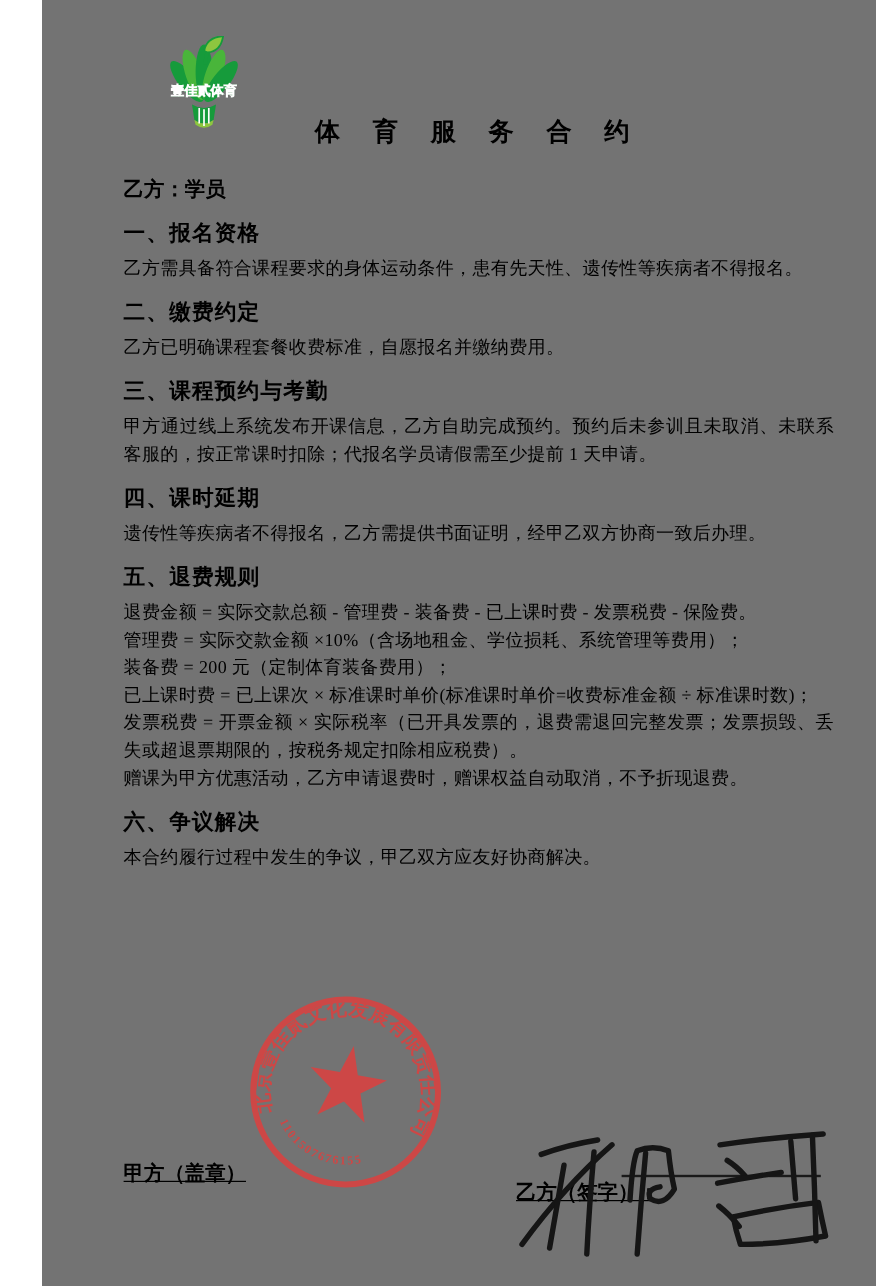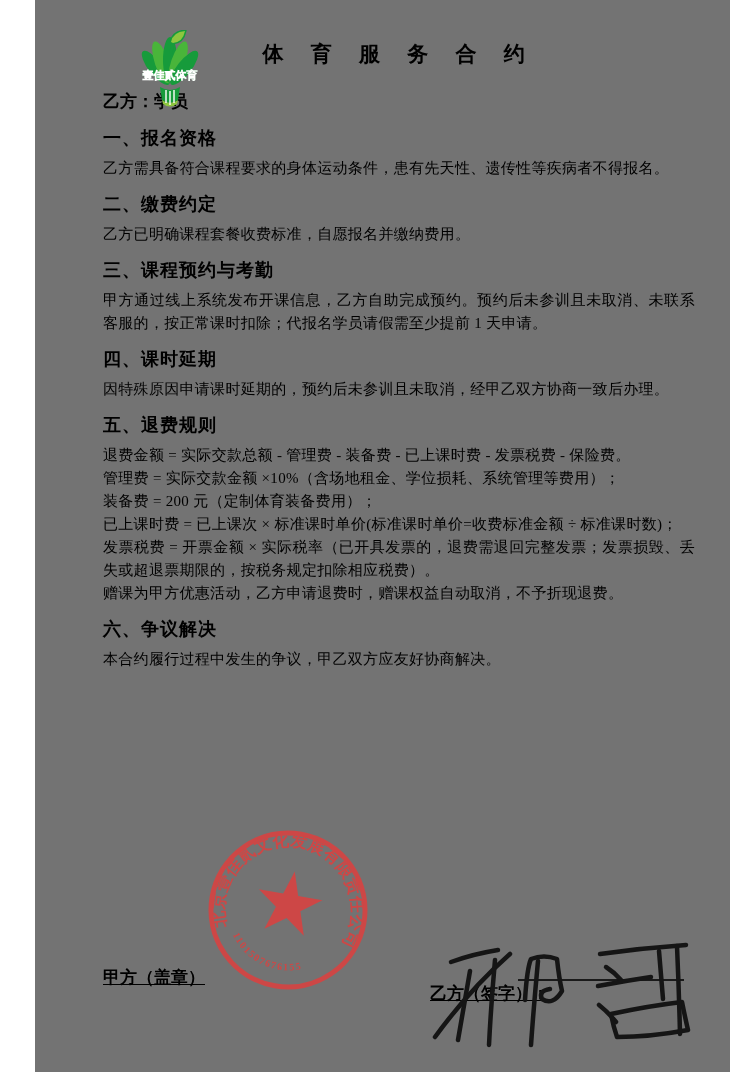--- a/index.html
+++ b/index.html
@@ -8,21 +8,21 @@
     width:730px;height:1072px;
     background:#737373;
     overflow:hidden;
     font-family:"Liberation Serif","DejaVu Serif",serif;
     color:#000;
     margin-left:35px;
   }
   .content{padding:0 70px 0 68px;}
   .logo{position:absolute;left:96px;top:30px;width:78px;height:80px;}
   .title{
-    margin:0;padding-top:40px;text-align:center;
+    margin:0;padding-top:96px;text-align:center;
     font-size:21px;font-weight:bold;letter-spacing:11px;line-height:28px;
     white-space:nowrap;
   }
   .party{font-size:17px;font-weight:bold;margin:22px 0 0;line-height:24px;}
   .sec-h{font-size:18px;font-weight:bold;margin:12px 0 0;line-height:25px;letter-spacing:1px;}
   .sec-p{font-size:15px;line-height:23px;margin:6px 0 0;text-align:justify;letter-spacing:0.3px;}
   .sec-p + .sec-p{margin-top:0;}
   .seal{position:absolute;left:163px;top:818px;width:180px;height:184px;opacity:0.88;z-index:2;}
   .footer-row{position:absolute;left:68px;top:966px;width:594px;z-index:3;}
   .sign-label{font-size:17px;font-weight:bold;line-height:24px;text-decoration:underline;}
@@ -72,21 +72,21 @@
     <h1 class="title">体 育 服 务 合 约</h1>
     <p class="party">乙方：学员</p>
     <div id="sections">
         <h2 class="sec-h">一、报名资格</h2>
         <p class="sec-p">乙方需具备符合课程要求的身体运动条件，患有先天性、遗传性等疾病者不得报名。</p>
         <h2 class="sec-h">二、缴费约定</h2>
         <p class="sec-p">乙方已明确课程套餐收费标准，自愿报名并缴纳费用。</p>
         <h2 class="sec-h">三、课程预约与考勤</h2>
         <p class="sec-p">甲方通过线上系统发布开课信息，乙方自助完成预约。预约后未参训且未取消、未联系客服的，按正常课时扣除；代报名学员请假需至少提前 1 天申请。</p>
         <h2 class="sec-h">四、课时延期</h2>
-        <p class="sec-p">因特殊原因申请课时延期的，预约后未参训且未取消，经甲乙双方协商一致后办理。</p>
+        <p class="sec-p">遗传性等疾病者不得报名，乙方需提供书面证明，经甲乙双方协商一致后办理。</p>
         <h2 class="sec-h">五、退费规则</h2>
         <p class="sec-p">退费金额 = 实际交款总额 - 管理费 - 装备费 - 已上课时费 - 发票税费 - 保险费。</p>
         <p class="sec-p">管理费 = 实际交款金额 ×10%（含场地租金、学位损耗、系统管理等费用）；</p>
         <p class="sec-p">装备费 = 200 元（定制体育装备费用）；</p>
         <p class="sec-p">已上课时费 = 已上课次 × 标准课时单价(标准课时单价=收费标准金额 ÷ 标准课时数)；</p>
         <p class="sec-p">发票税费 = 开票金额 × 实际税率（已开具发票的，退费需退回完整发票；发票损毁、丢失或超退票期限的，按税务规定扣除相应税费）。</p>
         <p class="sec-p">赠课为甲方优惠活动，乙方申请退费时，赠课权益自动取消，不予折现退费。</p>
         <h2 class="sec-h">六、争议解决</h2>
         <p class="sec-p">本合约履行过程中发生的争议，甲乙双方应友好协商解决。</p>
       </div>

